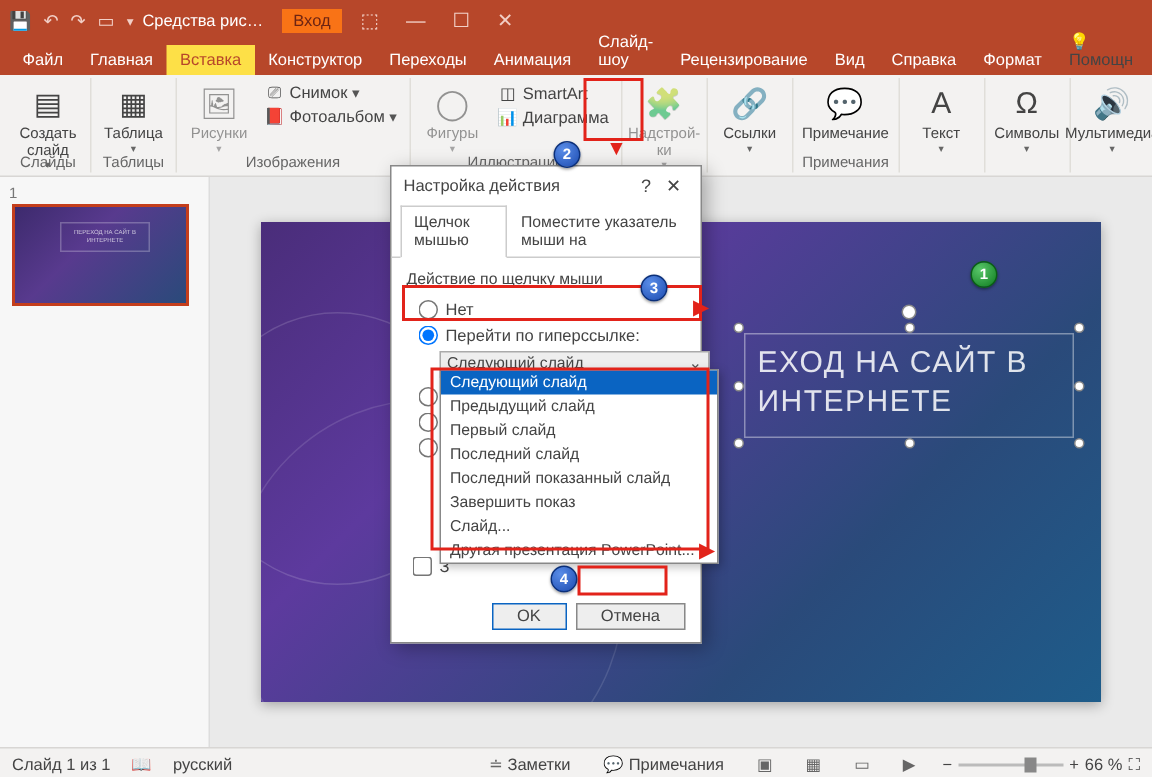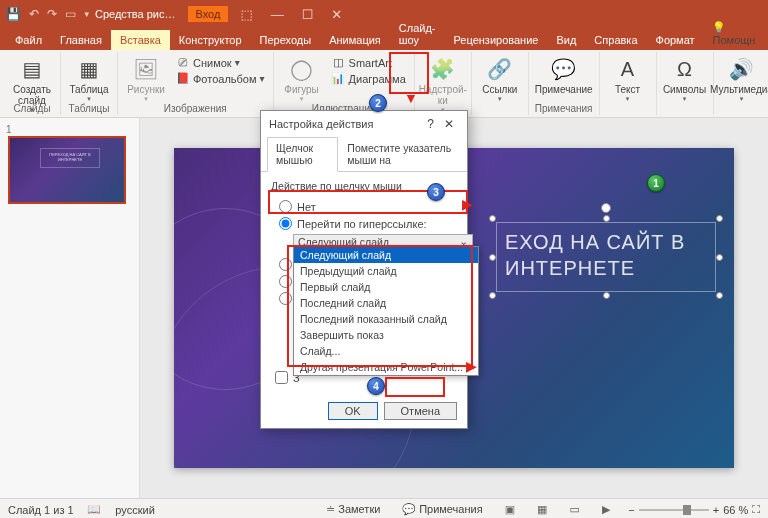--- a/index.html
+++ b/index.html
@@ -1,27 +1,27 @@
 <!DOCTYPE html>
 <html><head>
 <meta charset="utf-8">
 <style>
 *{box-sizing:border-box;margin:0;padding:0;font-family:"Segoe UI",Tahoma,sans-serif;font-size:11px;color:#444}
 body{background:#fff;width:768px;height:518px;overflow:hidden;position:relative}
 .titlebar{height:28px;background:#b7472a;display:flex;align-items:center;padding:0 6px}
 .titlebar .qat{display:flex;gap:8px;align-items:center}
 .titlebar .qat span{color:#f2cfc6;font-size:12px}
 .titlebar .doctitle{flex:1;text-align:center;color:#fff;font-size:12px}
-.titlebar .right{display:flex;align-items:center;gap:6px}
+.titlebar .right{display:flex;align-items:flex-start;gap:6px}
 .titlebar .right .tools{color:#fff;font-size:11px;padding:2px 6px}
 .titlebar .right .btn{background:#f97316;color:#6d2413;padding:2px 8px;font-size:11px}
 .titlebar .right .win{color:#f2cfc6;font-size:13px;padding:0 6px}
 .tabs{height:22px;background:#b7472a;display:flex;align-items:flex-end;padding-left:6px}
 .tabs .tab{padding:4px 9px;color:#fff;font-size:11px;cursor:pointer}
-.tabs .tab.active{background:#fef9c3;color:#b7472a}
+.tabs .tab.active{background:#fde047;color:#b7472a}
 .tabs .spacer{flex:1}
 .tabs .tab.right{color:#fff}
 .ribbon{height:68px;background:#f3f2f1;border-bottom:1px solid #d8d6d4;display:flex;padding:2px 4px}
 .group{display:flex;flex-direction:column;align-items:center;padding:0 6px;border-right:1px solid #e0ded9;position:relative}
 .group:last-child{border-right:none}
 .group .items{display:flex;gap:6px;align-items:flex-start;height:50px}
 .group .label{font-size:10px;color:#666;margin-top:1px}
 .bigbtn{display:flex;flex-direction:column;align-items:center;width:44px;padding-top:4px;cursor:pointer}
 .bigbtn .ico{width:28px;height:26px;display:flex;align-items:center;justify-content:center;font-size:20px}
 .bigbtn .txt{font-size:10px;text-align:center;line-height:11px;margin-top:2px}

